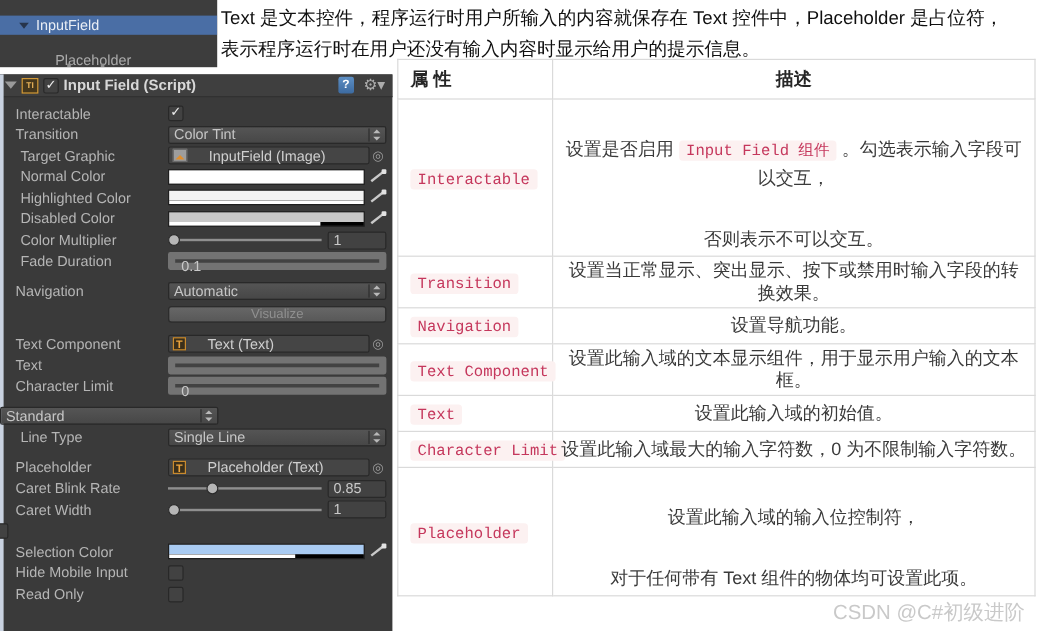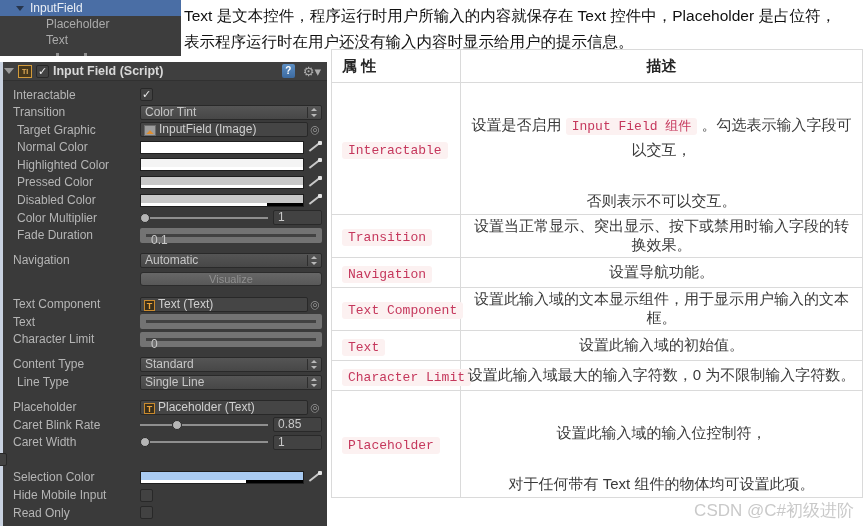--- a/index.html
+++ b/index.html
@@ -3,21 +3,21 @@
 <meta charset="utf-8">
 <style>
   * { margin:0; padding:0; box-sizing:border-box; }
   html,body { width:864px; height:526px; background:#fff; overflow:hidden;
               font-family:"Liberation Sans", sans-serif; }
   #page { position:relative; width:864px; height:526px; background:#fff; }
 
   
   .hierarchy { position:absolute; left:0; top:0; width:181px; height:56px;
                background:#3D3D3D; overflow:hidden; font-size:12px; }
-  .h-row { height:16px; line-height:16px; color:#ABABAB; padding-left:46px; position:relative; }
+  .h-row { height:16px; line-height:16px; color:#ABABAB; padding-left:46px; position:relative;margin-top:13px; }
   .h-row.selected { background:#4A6EA5; color:#E9EEF5; padding-left:30px; }
   .h-tri { position:absolute; left:16px; top:6px; width:0; height:0;
            border-left:4px solid transparent; border-right:4px solid transparent;
            border-top:5px solid #27354C; }
   .h-stub { position:absolute; bottom:0; width:3px; height:3px; background:#8F8F8F; }
 
   
   .intro { position:absolute; left:184px; top:3px; width:676px; color:#101010;
            font-size:15.5px; line-height:26px; }
 
@@ -51,21 +51,21 @@
   .dd { flex:1; height:15px; background:linear-gradient(#555,#474747); border:1px solid #292929;
         border-radius:2px; display:flex; align-items:center; padding:0 4px; color:#C6C6C6; }
   .dd .dtxt { flex:1; }
   .dd-arr { width:10px; border-left:1px solid #2E2E2E; height:11px; position:relative; }
   .dd-arr:before, .dd-arr:after { content:""; position:absolute; left:3px; width:0; height:0;
         border-left:3px solid transparent; border-right:3px solid transparent; }
   .dd-arr:before { top:1px; border-bottom:3px solid #B9B9B9; }
   .dd-arr:after { bottom:1px; border-top:3px solid #B9B9B9; }
 
   .objf { width:168px; height:15px; background:#454545; border:1px solid #282828; border-radius:2px;
-          display:flex; align-items:flex-end; gap:3px; padding:0 3px; color:#CFCFCF; }
+          display:flex; align-items:center; gap:18px; padding:0 3px; color:#CFCFCF; }
   .pick { width:14px; text-align:center; color:#9B9B9B; font-size:11px;
           font-family:"DejaVu Sans", sans-serif; }
   .icon-img { width:12px; height:11px; background:#9D9D9D; border:1px solid #6B6B6B; position:relative; flex:none;}
   .icon-img:after { content:""; position:absolute; left:1px; bottom:1px; width:8px; height:4px;
           background:#E08E2D; clip-path:polygon(0 100%,50% 0,100% 100%); }
   .icon-T { width:11px; height:11px; background:#3A2F1B; border:1px solid #C98A2E; color:#EDA43C;
             font-size:9px; font-weight:bold; text-align:center; line-height:10px; flex:none;}
 
   .swatch { width:165px; height:13px; border:1px solid #1F1F1F; display:flex; flex-direction:column; }
   .sw-main { flex:1; }
@@ -188,32 +188,20 @@
           <div class="swatch">
             <span class="sw-main" style="background: rgb(244, 244, 244);"></span>
             <span class="sw-alpha">
                 <i style="width:100%"></i>
               </span>
           </div>
           <span class="dropper"></span>
         </div>
       </div>
 
-      <div class="row">
-        <span class="lbl ind">Pressed Color</span>
-        <div class="ctrl">
-          <div class="swatch">
-            <span class="sw-main" style="background: rgb(200, 200, 200);"></span>
-            <span class="sw-alpha">
-                <i style="width:100%"></i>
-              </span>
-          </div>
-          <span class="dropper"></span>
-        </div>
-      </div>
 
       <div class="row">
         <span class="lbl ind">Disabled Color</span>
         <div class="ctrl">
           <div class="swatch">
             <span class="sw-main" style="background: rgb(200, 200, 200);"></span>
             <span class="sw-alpha">
                 <i style="width:78%"></i>
               </span>
           </div>
@@ -275,21 +263,20 @@
       </div>
 
       <div class="row">
         <span class="lbl">Character Limit</span>
         <div class="ctrl">
           <span class="wfield">0</span>
         </div>
       </div>
 
       <div class="row gap">
-        <span class="lbl">Content Type</span>
         <div class="ctrl">
           <div class="dd">
             <span class="dtxt">Standard</span>
             <span class="dd-arr"></span>
           </div>
         </div>
       </div>
 
       <div class="row">
         <span class="lbl ind">Line Type</span>

